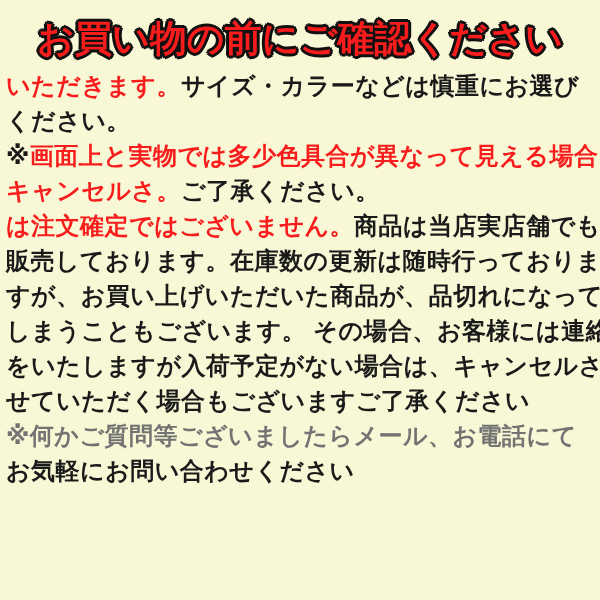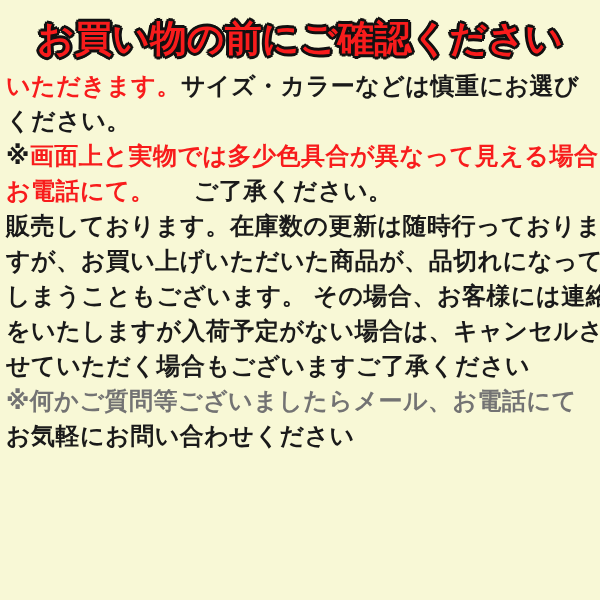--- a/index.html
+++ b/index.html
@@ -42,21 +42,22 @@
 </head>
 <body>
 
 <div class="page" style="background: rgb(248, 248, 214);">
   <div class="title" style="color: rgb(248, 28, 28);">お買い物の前にご確認ください</div>
   <div class="notice-body">
     <div>
         <div class="line"><span style="color: rgb(248, 28, 28);">いただきます。</span><span style="color: rgb(26, 26, 26);">サイズ・カラーなどは慎重にお選び</span></div>
         <div class="line"><span style="color: rgb(26, 26, 26);">ください。</span></div>
         <div class="line"><span style="color: rgb(26, 26, 26);">※</span><span style="color: rgb(248, 28, 28);">画面上と実物では多少色具合が異なって見える場合</span></div>
-        <div class="line"><span style="color: rgb(248, 28, 28);">お電話にて。</span><span style="color: rgb(26, 26, 26); margin-left: 39px;">ご了承ください。</span></div>
+        <div class="line"><span style="color: rgb(248, 28, 28);">キャンセルさ。</span><span style="color: rgb(26, 26, 26);">ご了承ください。</span></div>
+        <div class="line"><span style="color: rgb(248, 28, 28);">は注文確定ではございません。</span><span style="color: rgb(26, 26, 26);">商品は当店実店舗でも</span></div>
         <div class="line"><span style="color: rgb(26, 26, 26); margin-top: 24px;">販売しております。在庫数の更新は随時行っておりま</span></div>
         <div class="line"><span style="color: rgb(26, 26, 26);">すが、お買い上げいただいた商品が、品切れになって</span></div>
         <div class="line"><span style="color: rgb(26, 26, 26);">しまうこともございます。 その場合、お客様には連絡</span></div>
         <div class="line"><span style="color: rgb(26, 26, 26);">をいたしますが入荷予定がない場合は、キャンセルさ</span></div>
         <div class="line"><span style="color: rgb(26, 26, 26);">せていただく場合もございますご了承ください</span></div>
         <div class="line"><span style="color: #737373;">※何かご質問等ございましたらメール、お電話にて</span></div>
         <div class="line"><span style="color: rgb(26, 26, 26);">お気軽にお問い合わせください</span></div>
       </div>
   </div>
 </div>

